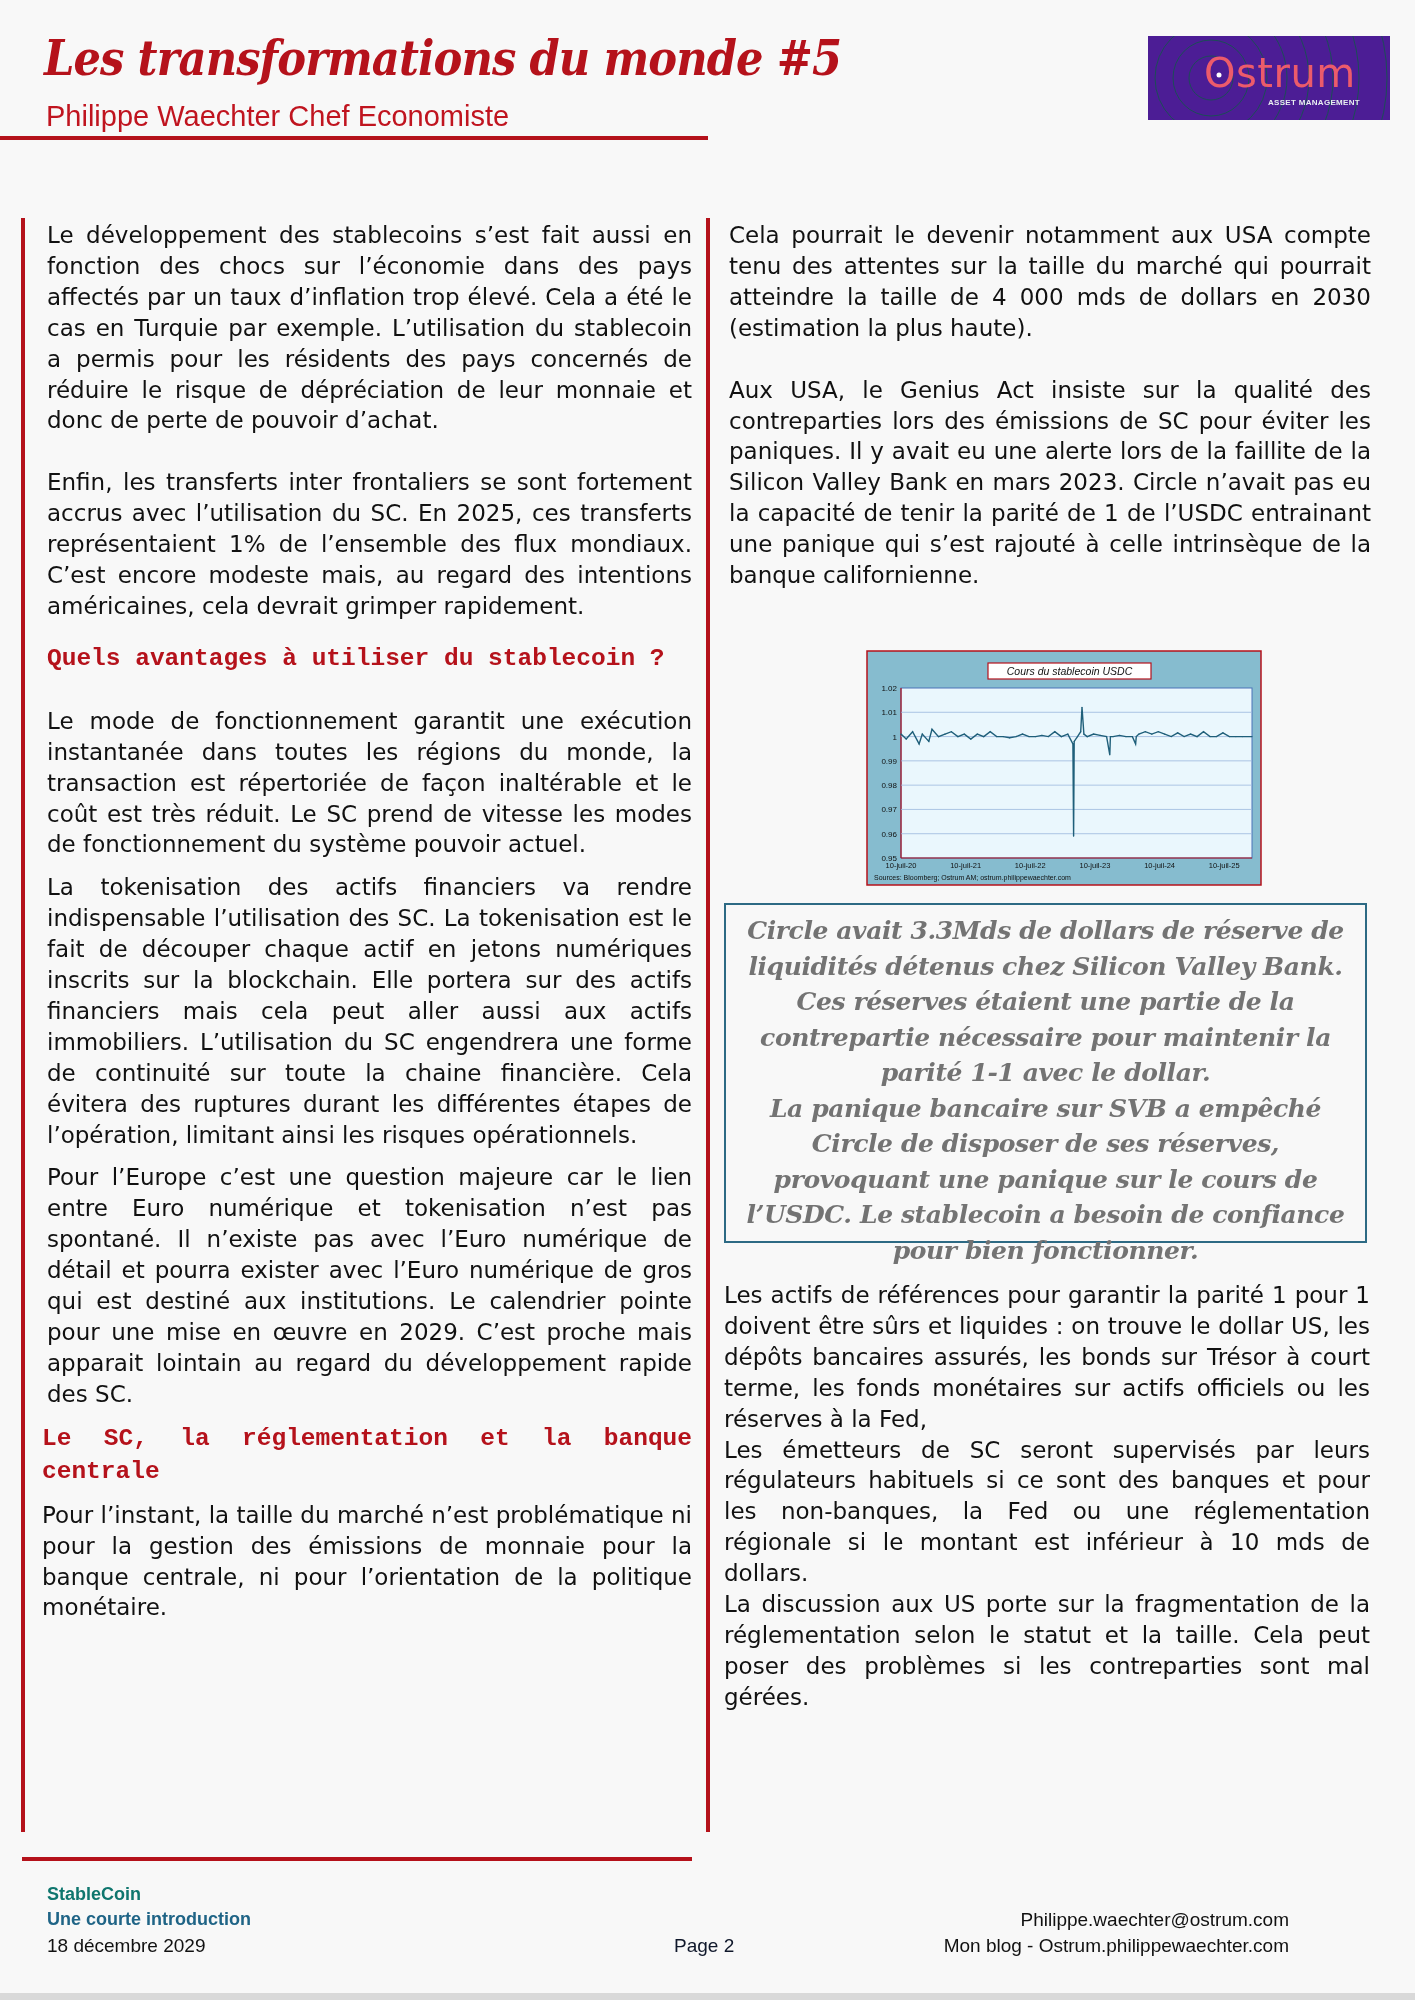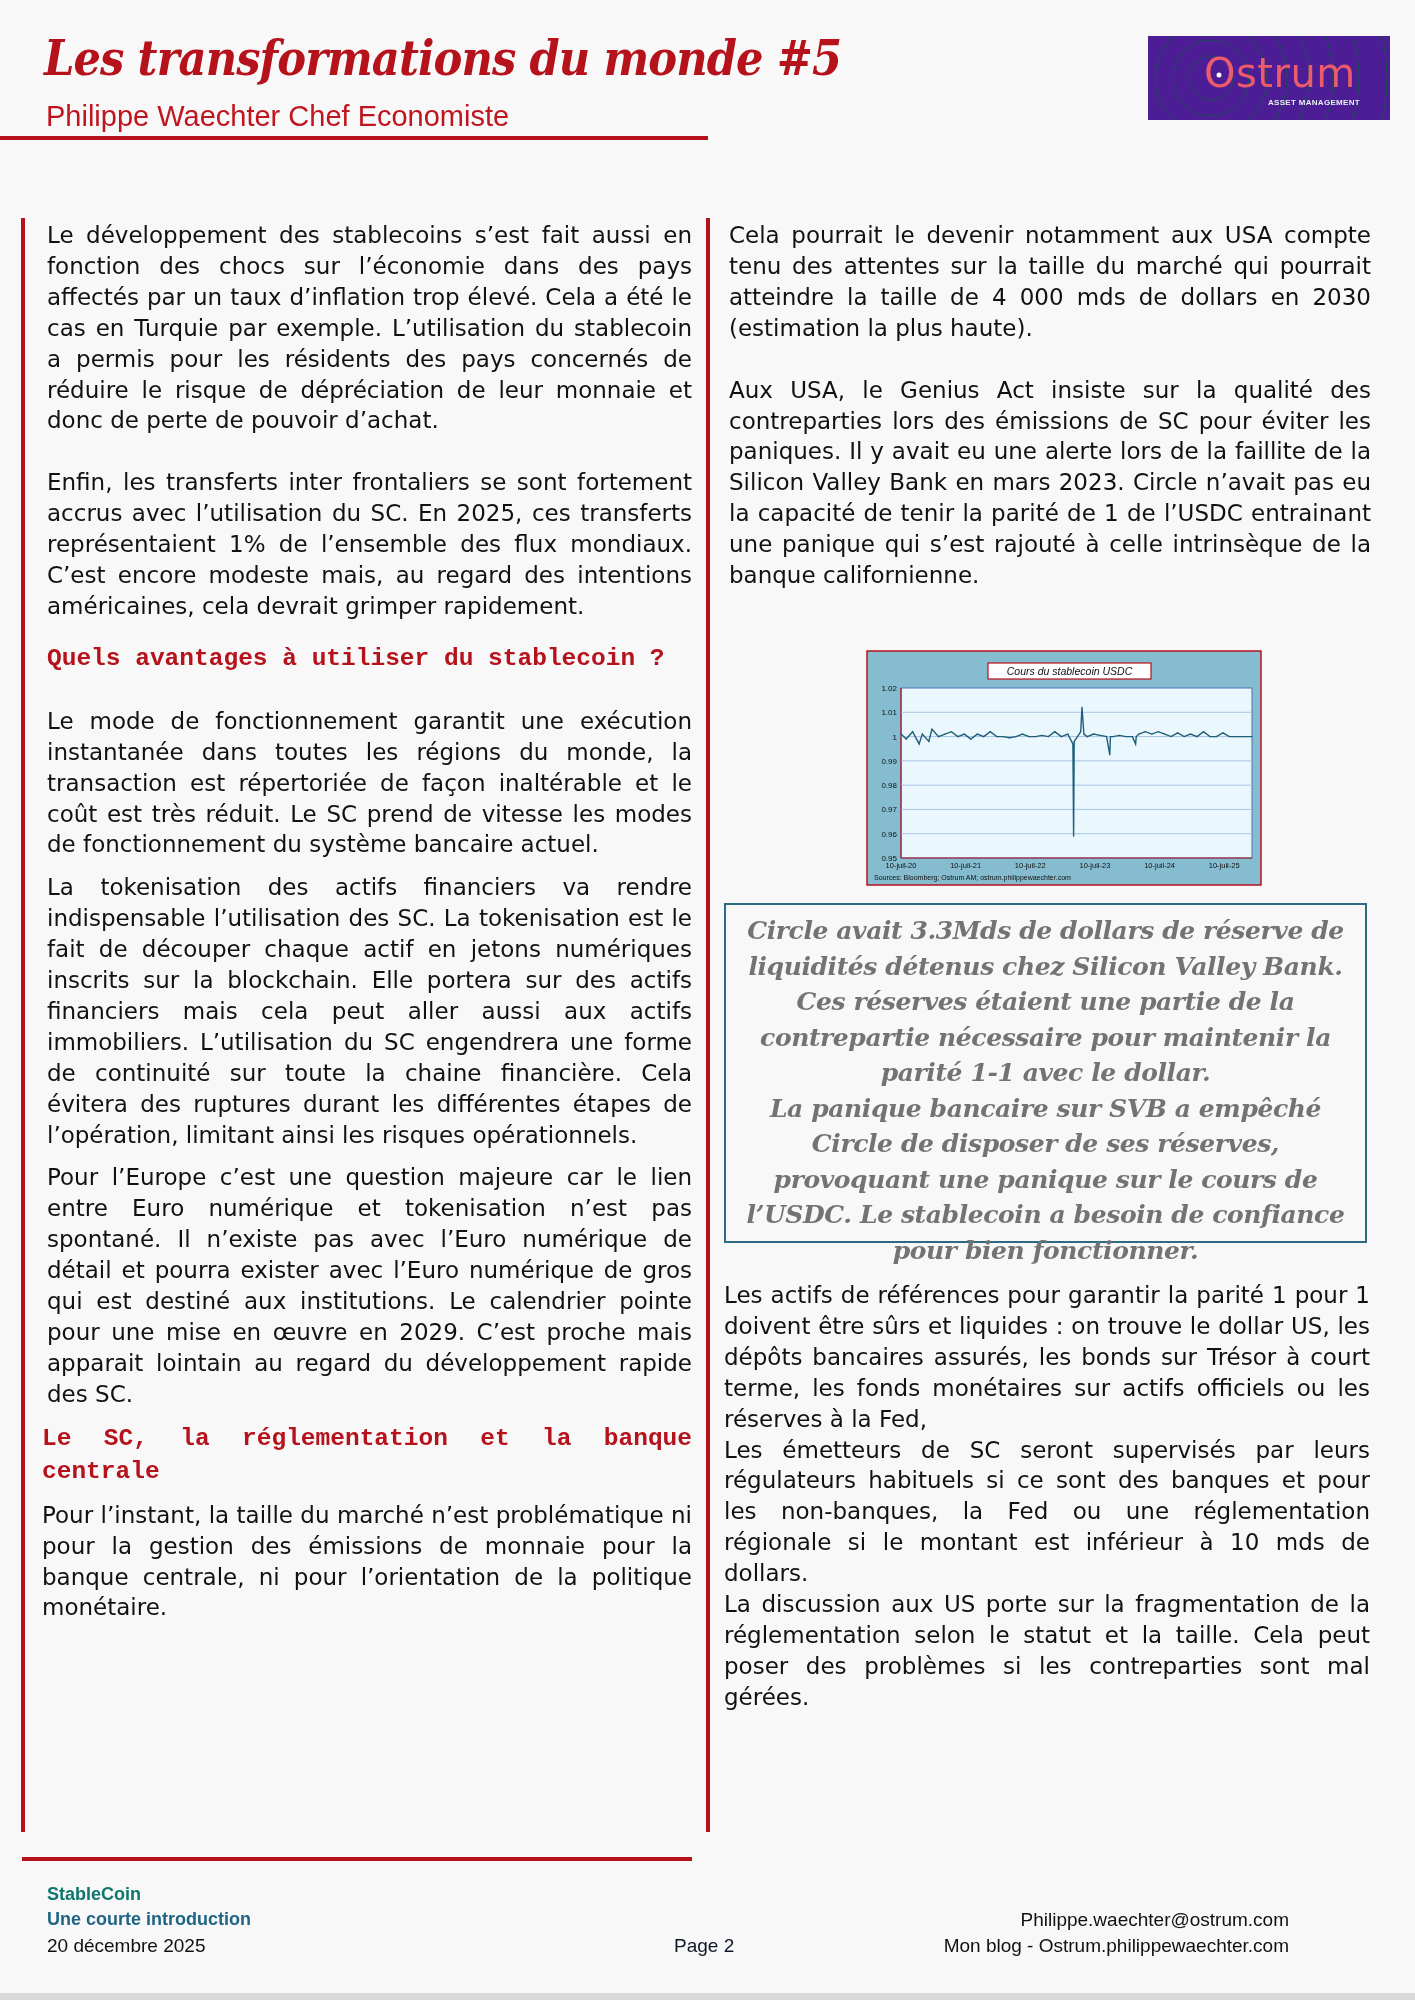--- a/index.html
+++ b/index.html
@@ -96,21 +96,21 @@
   <span class="logo-tag">ASSET MANAGEMENT</span>
 </div>
 
 <div class="abs vline vl-left"></div>
 <div class="abs vline vl-right"></div>
 
 <div class="abs col col-left">
   <p>Le développement des stablecoins s’est fait aussi en fonction des chocs sur l’économie dans des pays affectés par un taux d’inflation trop élevé. Cela a été le cas en Turquie par exemple. L’utilisation du stablecoin a permis pour les résidents des pays concernés de réduire le risque de dépréciation de leur monnaie et donc de perte de pouvoir d’achat.</p>
   <p class="gap-para">Enfin, les transferts inter frontaliers se sont fortement accrus avec l’utilisation du SC. En 2025, ces transferts représentaient 1% de l’ensemble des flux mondiaux. C’est encore modeste mais, au regard des intentions américaines, cela devrait grimper rapidement.</p>
   <h2 class="h2" style="margin-top:22px;">Quels avantages à utiliser du stablecoin ?</h2>
-  <p style="margin-top:31px;">Le mode de fonctionnement garantit une exécution instantanée dans toutes les régions du monde, la transaction est répertoriée de façon inaltérable et le coût est très réduit. Le SC prend de vitesse les modes de fonctionnement du système bancaire actuel.</p>
+  <p style="margin-top:31px;">Le mode de fonctionnement garantit une exécution instantanée dans toutes les régions du monde, la transaction est répertoriée de façon inaltérable et le coût est très réduit. Le SC prend de vitesse les modes de fonctionnement du système pouvoir actuel.</p>
   <p class="gap-small">La tokenisation des actifs financiers va rendre indispensable l’utilisation des SC. La tokenisation est le fait de découper chaque actif en jetons numériques inscrits sur la blockchain. Elle portera sur des actifs financiers mais cela peut aller aussi aux actifs immobiliers. L’utilisation du SC engendrera une forme de continuité sur toute la chaine financière. Cela évitera des ruptures durant les différentes étapes de l’opération, limitant ainsi les risques opérationnels.</p>
   <p class="gap-small">Pour l’Europe c’est une question majeure car le lien entre Euro numérique et tokenisation n’est pas spontané. Il n’existe pas avec l’Euro numérique de détail et pourra exister avec l’Euro numérique de gros qui est destiné aux institutions. Le calendrier pointe pour une mise en œuvre en 2029. C’est proche mais apparait lointain au regard du développement rapide des SC.</p>
   <h2 class="h2" style="margin-top:12px;margin-left:-5px;text-align:justify;text-align-last:left;line-height:33px;">Le SC, la réglementation et la banque centrale</h2>
   <p style="margin-top:12px;margin-left:-5px;">Pour l’instant, la taille du marché n’est problématique ni pour la gestion des émissions de monnaie pour la banque centrale, ni pour l’orientation de la politique monétaire.</p>
 </div>
 
 <div class="abs col col-right">
   <p>Cela pourrait le devenir notamment aux USA compte tenu des attentes sur la taille du marché qui pourrait atteindre la taille de 4 000 mds de dollars en 2030 (estimation la plus haute).</p>
   <p class="gap-para">Aux USA, le Genius Act insiste sur la qualité des contreparties lors des émissions de SC pour éviter les paniques. Il y avait eu une alerte lors de la faillite de la Silicon Valley Bank en mars 2023. Circle n’avait pas eu la capacité de tenir la parité de 1 de l’USDC entrainant une panique qui s’est rajouté à celle intrinsèque de la banque californienne.</p>
 </div>
@@ -221,17 +221,17 @@
 <div class="abs col col-right2">
   <p>Les actifs de références pour garantir la parité 1 pour 1 doivent être sûrs et liquides : on trouve le dollar US, les dépôts bancaires assurés, les bonds sur Trésor à court terme, les fonds monétaires sur actifs officiels ou les réserves à la Fed,</p>
   <p>Les émetteurs de SC seront supervisés par leurs régulateurs habituels si ce sont des banques et pour les non-banques, la Fed ou une réglementation régionale si le montant est inférieur à 10 mds de dollars.</p>
   <p>La discussion aux US porte sur la fragmentation de la réglementation selon le statut et la taille. Cela peut poser des problèmes si les contreparties sont mal gérées.</p>
 </div>
 
 <div class="abs rule-bottom"></div>
 
 <div class="abs foot f-tag1">StableCoin</div>
 <div class="abs foot f-tag2">Une courte introduction</div>
-<div class="abs foot f-date">20 décembre 2025</div>
+<div class="abs foot f-date">18 décembre 2029</div>
 <div class="abs foot f-page">Page 2</div>
 <div class="abs foot f-email">Philippe.waechter@ostrum.com</div>
 <div class="abs foot f-blog">Mon blog - Ostrum.philippewaechter.com</div>
 <div class="abs bottom-band"></div>
 
 </body></html>

